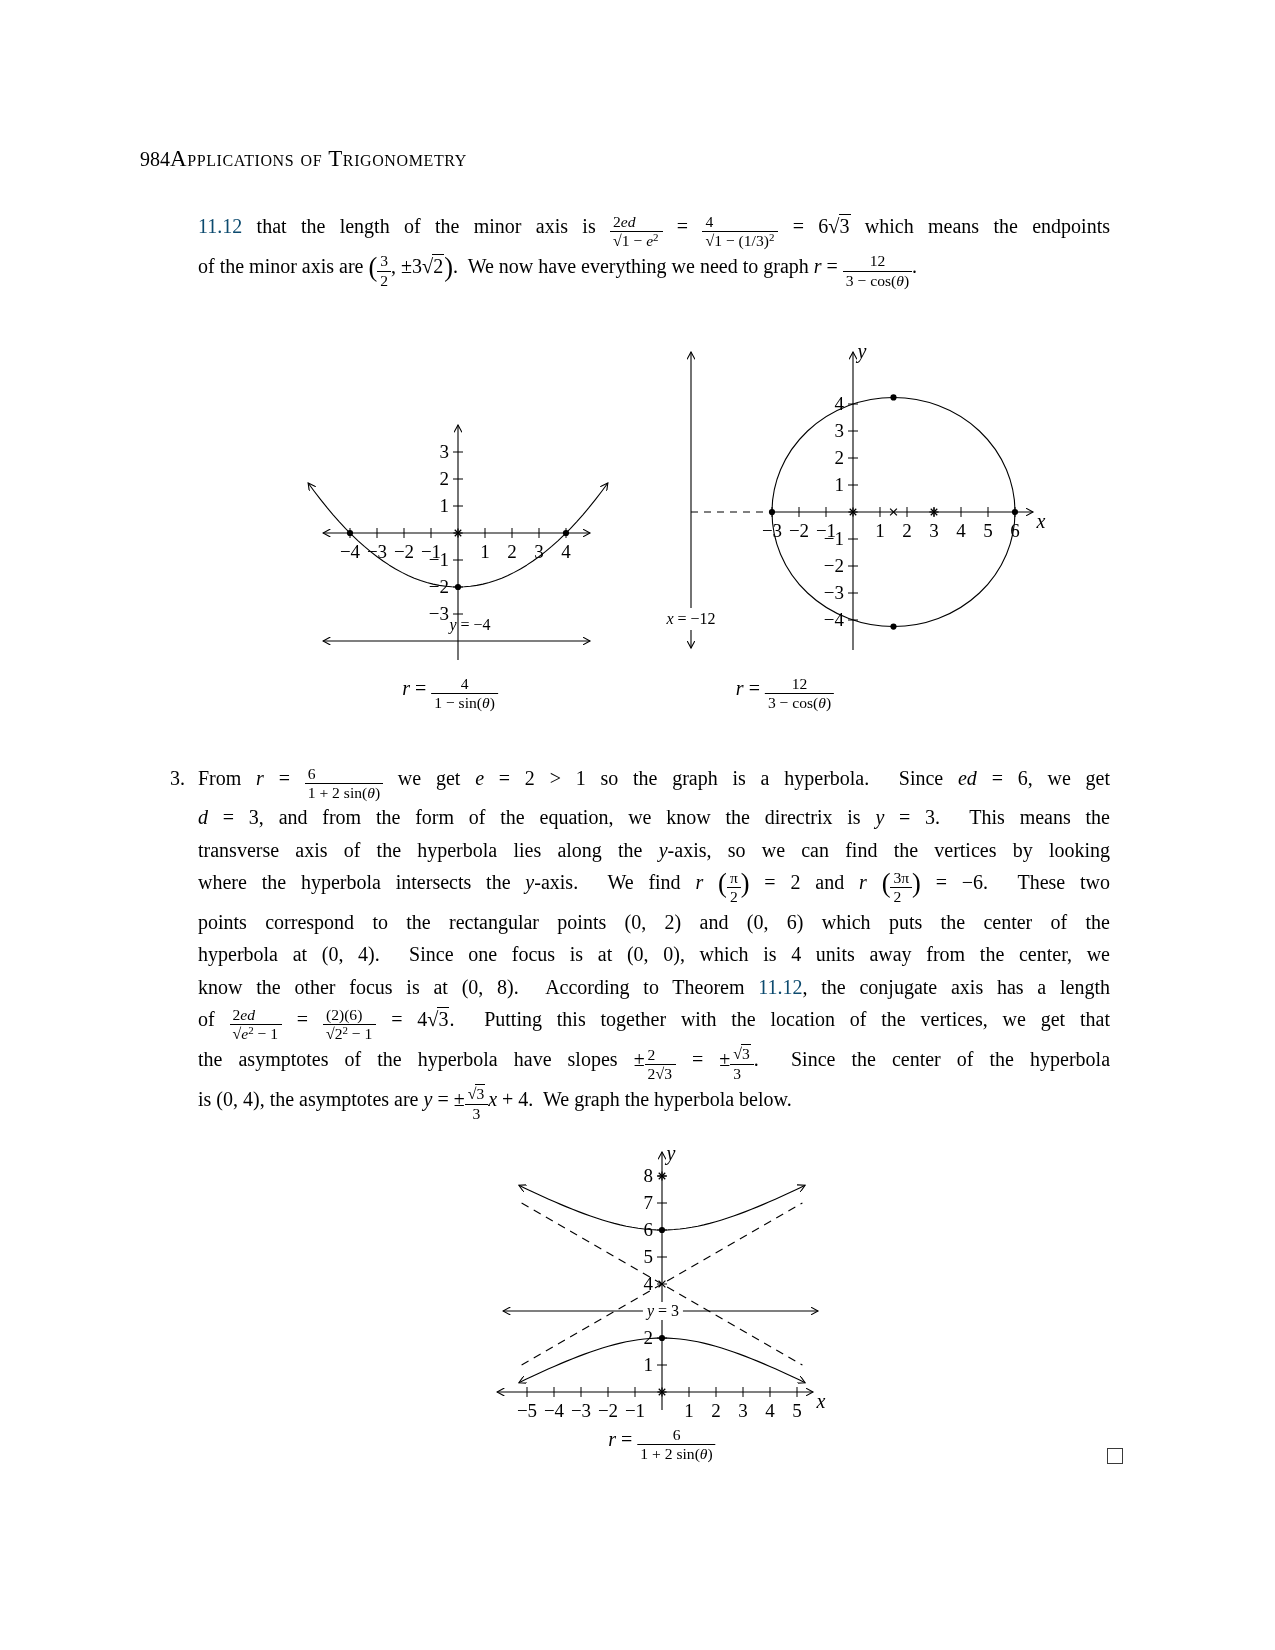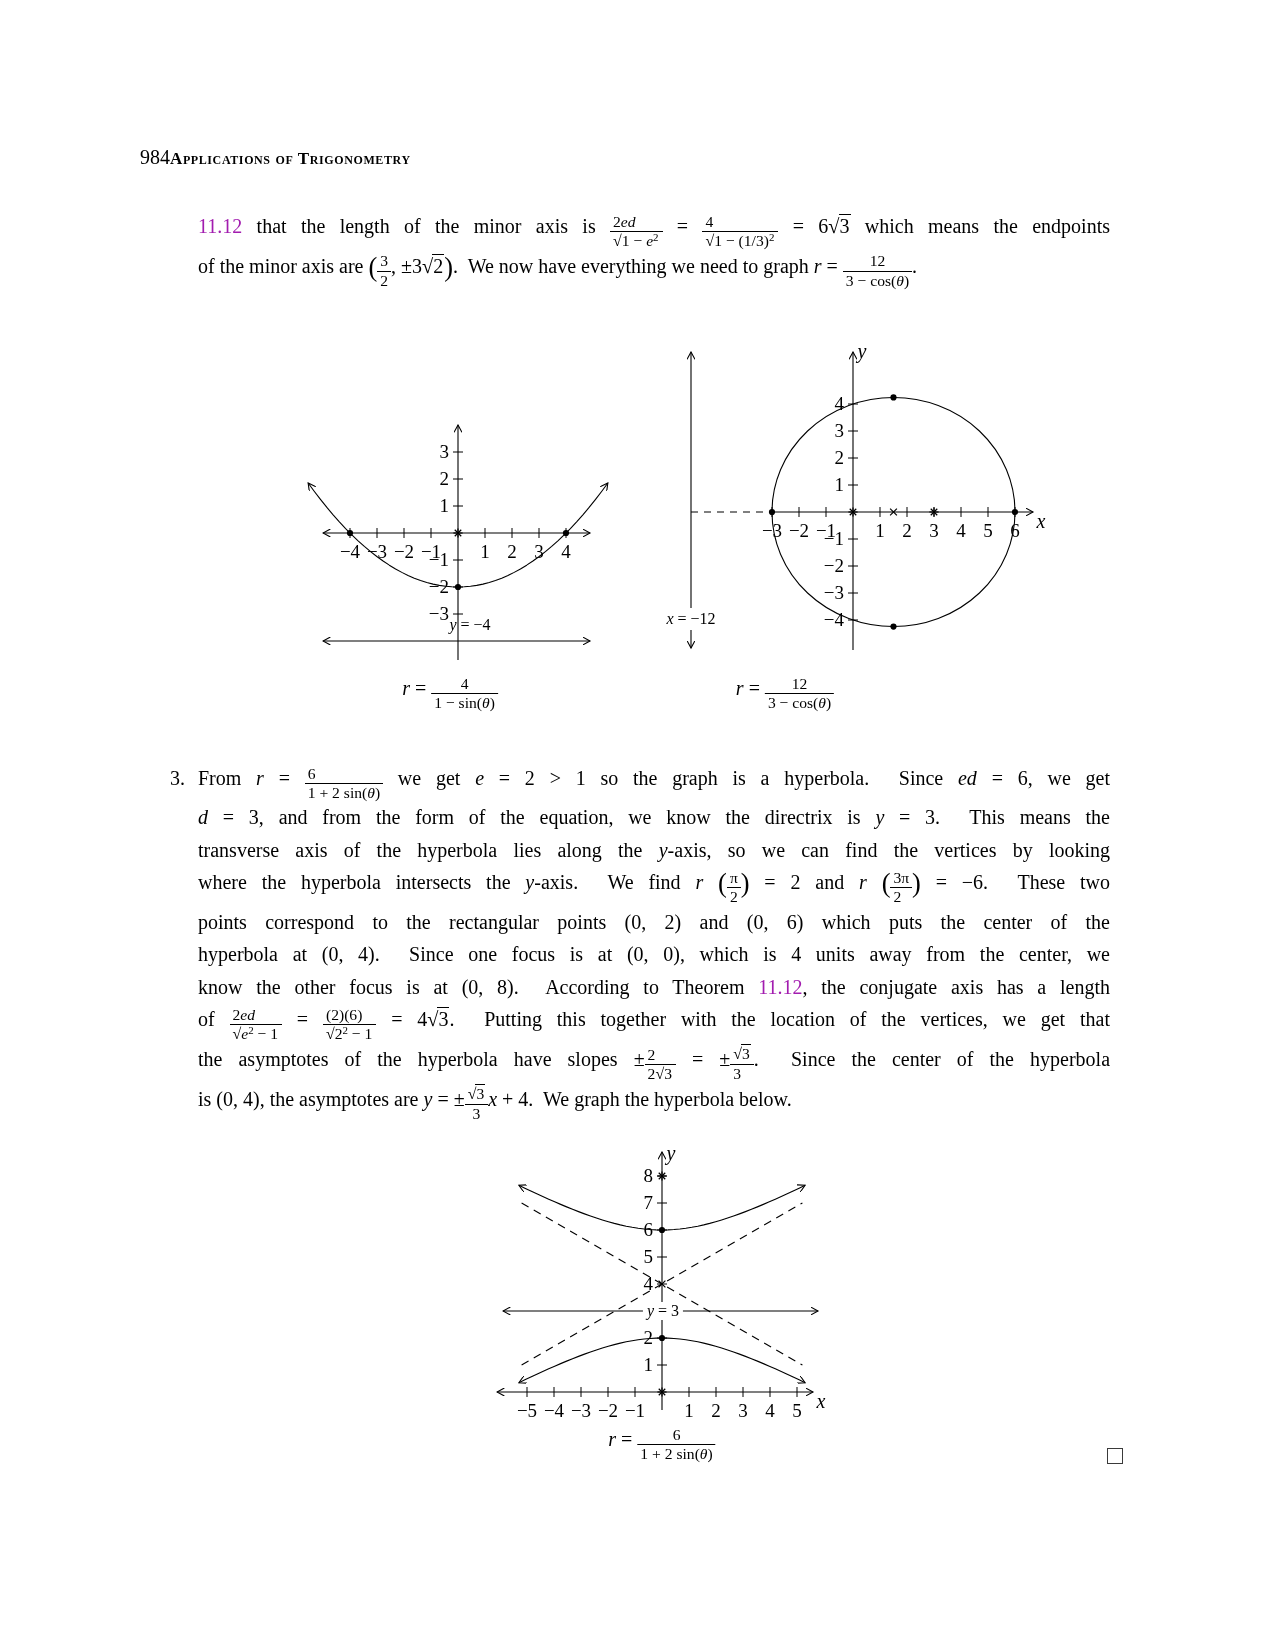--- a/index.html
+++ b/index.html
@@ -1,29 +1,29 @@
 <!DOCTYPE html>
 <html><head>
 <meta charset="utf-8">
 <style>
   html,body{margin:0;padding:0;background:#fff;}
   .page{position:relative;width:1275px;height:1650px;background:#ffffff;
         font-family:"Liberation Serif",serif;color:#000;overflow:hidden;}
   .header{position:absolute;left:140px;top:146px;width:972px;display:flex;
           justify-content:flex-start;align-items:baseline;font-size:20px;}
-  .rtitle{font-variant:small-caps;letter-spacing:0.6px;font-size:17px;font-weight:bold;}
+  .rtitle{font-variant:small-caps;letter-spacing:0.6px;font-size:23px;}
   .para{position:absolute;font-size:20px;}
   .tline{line-height:32.5px;white-space:nowrap;}
   .jline{text-align:justify;text-align-last:justify;white-space:normal;}
   .item{display:flex;}
   .inum{width:28px;flex:none;}
   .itxt{width:912px;}
   .p1{width:912px;}
   .it{font-style:italic;}
-  .lnk{color:#a21caf;cursor:pointer;}
+  .lnk{color:#0c4a6e;cursor:pointer;}
   .frac{display:inline-block;vertical-align:-0.65em;text-align:center;line-height:1.05;}
   .fn{display:block;font-size:0.78em;padding:0 3px 1px 3px;font-family:Liberation Serif, serif;}
   .fd{display:block;font-size:0.78em;border-top:1.3px solid #000;padding:1px 3px 0 3px;}
   .sq{white-space:nowrap;}
   .rad{font-size:1.02em;}
   .sqc{border-top:1.3px solid #000;padding:0 1px;margin-left:-1px;text-align:right;}
   .sup{font-size:0.7em;vertical-align:0.5em;line-height:0;}
   .bp{font-size:1.32em;line-height:0;vertical-align:-0.1em;}
   svg{position:absolute;overflow:visible;}
   svg text{font-family:"Liberation Serif",serif;fill:#000;}

